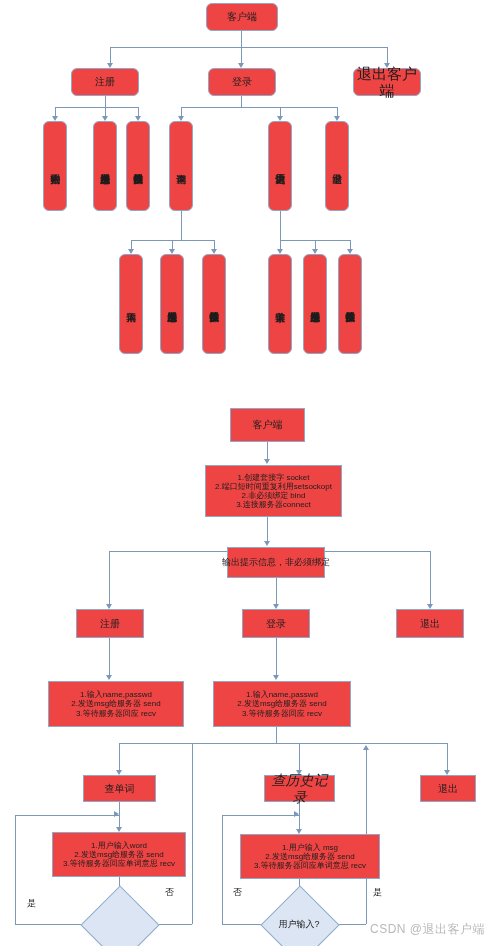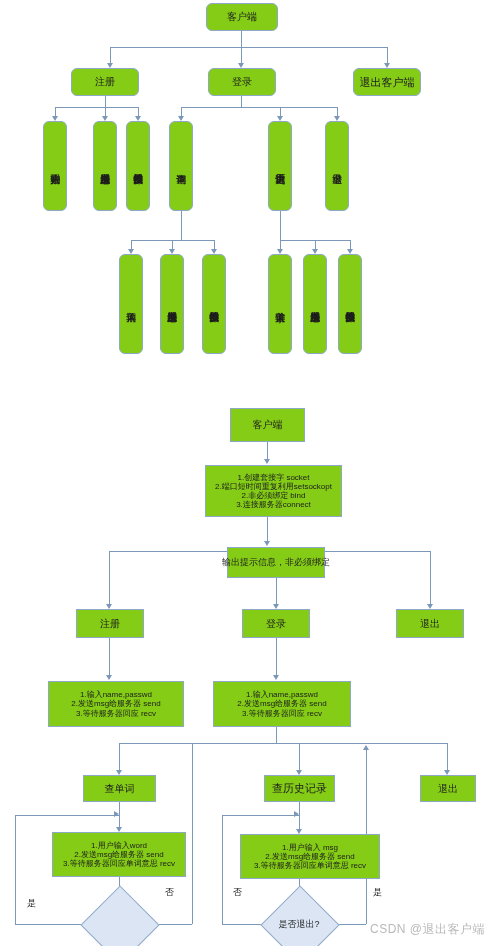--- a/index.html
+++ b/index.html
@@ -12,21 +12,21 @@
     position:relative;
     width:499px;
     height:946px;
     overflow:hidden;
     background:#ffffff;
   }
   
   .node{
     position:absolute;
     box-sizing:border-box;
-    background:#84cc16;
+    background:#ef4444;
     border:1px solid #8ea9c8;
     display:flex;
     align-items:center;
     justify-content:center;
     text-align:center;
     line-height:1.15;
     color:#1d1d1d;
     z-index:3;
   }
   .rounded{border-radius:6px;}
@@ -124,21 +124,21 @@
     <div class="ln lnh" style="left:110px;top:47px;width:277px;height:1px;"></div>
     <div class="ln lnv" style="left:110px;top:47px;width:1px;height:17px;"></div>
     <div class="ln lnv" style="left:241px;top:47px;width:1px;height:17px;"></div>
     <div class="ln lnv" style="left:387px;top:47px;width:1px;height:17px;"></div>
     <div class="arw arw-d" style="left:107px;top:63px;"></div>
     <div class="arw arw-d" style="left:238px;top:63px;"></div>
     <div class="arw arw-d" style="left:384px;top:63px;"></div>
 
     <div class="node rounded" style="left:71px;top:68px;width:68px;height:28px;font-size:10px;">注册</div>
     <div class="node rounded" style="left:208px;top:68px;width:68px;height:28px;font-size:10px;">登录</div>
-    <div class="node rounded" style="left:353px;top:68px;width:68px;height:28px;font-size:11px;">退出客户端</div>
+    <div class="node rounded" style="left:353px;top:68px;width:68px;height:28px;font-size:15px;">退出客户端</div>
 
     <div class="ln lnv" style="left:105px;top:96px;width:1px;height:11px;"></div>
     <div class="ln lnh" style="left:55px;top:107px;width:83px;height:1px;"></div>
     <div class="ln lnv" style="left:55px;top:107px;width:1px;height:10px;"></div>
     <div class="ln lnv" style="left:105px;top:107px;width:1px;height:10px;"></div>
     <div class="ln lnv" style="left:138px;top:107px;width:1px;height:10px;"></div>
     <div class="arw arw-d" style="left:52px;top:116px;"></div>
     <div class="arw arw-d" style="left:102px;top:116px;"></div>
     <div class="arw arw-d" style="left:135px;top:116px;"></div>
 
@@ -230,21 +230,21 @@
     <div class="ln lnv" style="left:276px;top:727px;width:1px;height:16px;"></div>
     <div class="ln lnh" style="left:119px;top:743px;width:328px;height:1px;"></div>
     <div class="ln lnv" style="left:119px;top:743px;width:1px;height:28px;"></div>
     <div class="ln lnv" style="left:299px;top:743px;width:1px;height:28px;"></div>
     <div class="ln lnv" style="left:447px;top:743px;width:1px;height:28px;"></div>
     <div class="arw arw-d" style="left:116px;top:770px;"></div>
     <div class="arw arw-d" style="left:296px;top:770px;"></div>
     <div class="arw arw-d" style="left:444px;top:770px;"></div>
 
     <div class="node sharp" style="left:83px;top:775px;width:73px;height:27px;font-size:10px;">查单词</div>
-    <div class="node sharp" style="left:264px;top:775px;width:71px;height:27px;font-size:11px;">查历史记录</div>
+    <div class="node sharp" style="left:264px;top:775px;width:71px;height:27px;font-size:14px;font-style:italic;">查历史记录</div>
     <div class="node sharp" style="left:420px;top:775px;width:56px;height:27px;font-size:10px;">退出</div>
 
     <div class="ln lnv" style="left:119px;top:802px;width:1px;height:13px;"></div>
     <div class="ln lnv" style="left:119px;top:815px;width:1px;height:13px;"></div>
     <div class="arw arw-d" style="left:116px;top:827px;"></div>
     <div class="node sharp multi" style="left:52px;top:832px;width:134px;height:45px;font-size:8px;">1.用户输入word
 2.发送msg给服务器 send
 3.等待服务器回应单词意思 recv</div>
 
     <div class="arw arw-r" style="left:114px;top:811px;"></div>
@@ -269,21 +269,21 @@
     <div class="arw arw-d" style="left:296px;top:829px;"></div>
     <div class="node sharp multi" style="left:240px;top:834px;width:140px;height:45px;font-size:8px;">1.用户输入 msg
 2.发送msg给服务器 send
 3.等待服务器回应单词意思 recv</div>
     <div class="arw arw-r" style="left:294px;top:811px;"></div>
 
     <div class="ln lnv" style="left:299px;top:879px;width:1px;height:14px;"></div>
     <div class="arw arw-d" style="left:296px;top:892px;"></div>
 
     <div class="diamond" style="left:272px;top:897px;width:54px;height:54px;"></div>
-    <div class="diamond-label" style="left:249px;top:912px;width:100px;height:24px;font-size:9px;">是否退出?</div>
+    <div class="diamond-label" style="left:249px;top:912px;width:100px;height:24px;font-size:9px;">用户输入?</div>
 
     <div class="ln lnh" style="left:222px;top:924px;width:50px;height:1px;"></div>
     <div class="ln lnv" style="left:222px;top:815px;width:1px;height:109px;"></div>
     <div class="ln lnh" style="left:222px;top:815px;width:77px;height:1px;"></div>
     <div class="elabel" style="left:233px;top:886px;">否</div>
 
     <div class="ln lnh" style="left:326px;top:924px;width:40px;height:1px;"></div>
     <div class="ln lnv" style="left:366px;top:748px;width:1px;height:176px;"></div>
     <div class="arw arw-u" style="left:363px;top:745px;"></div>
     <div class="elabel" style="left:373px;top:886px;">是</div>

